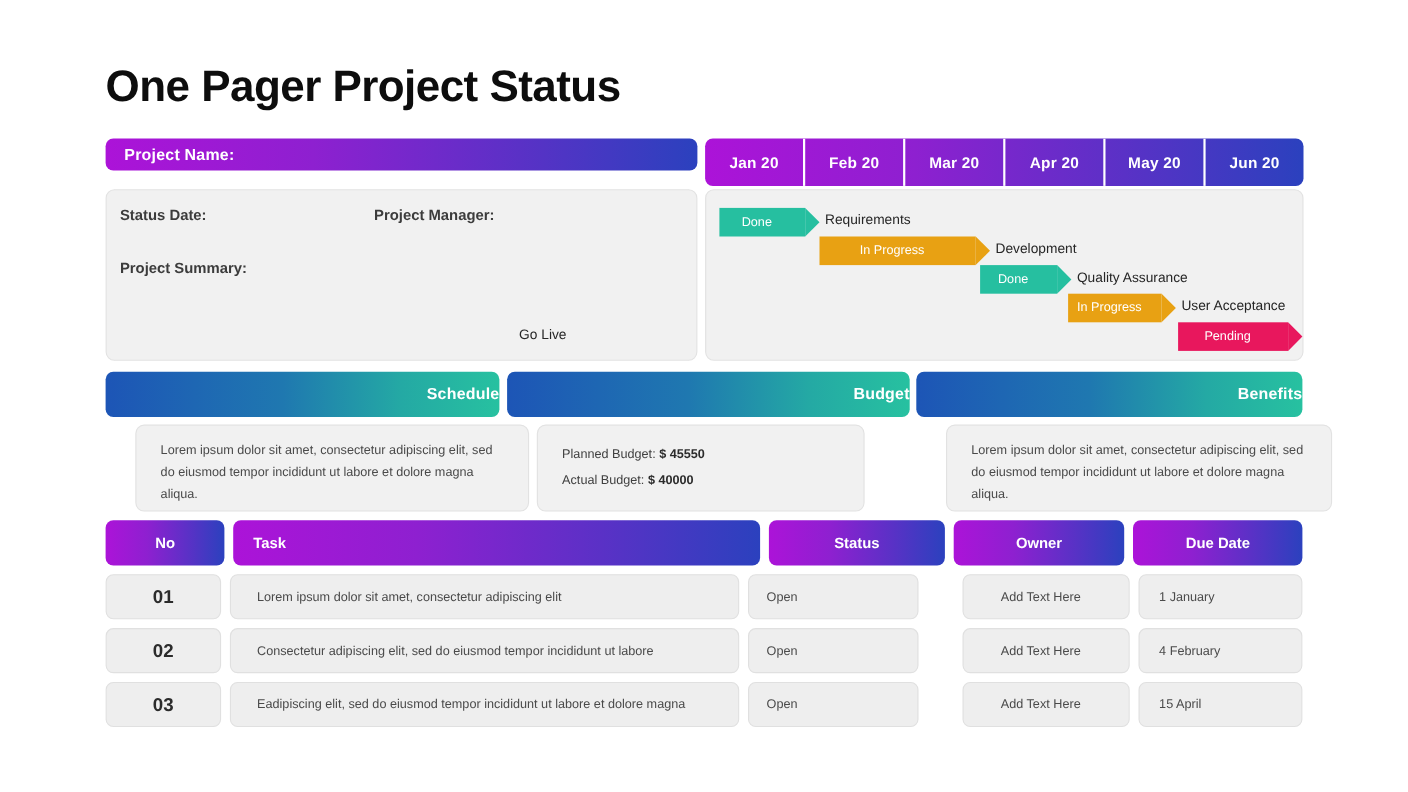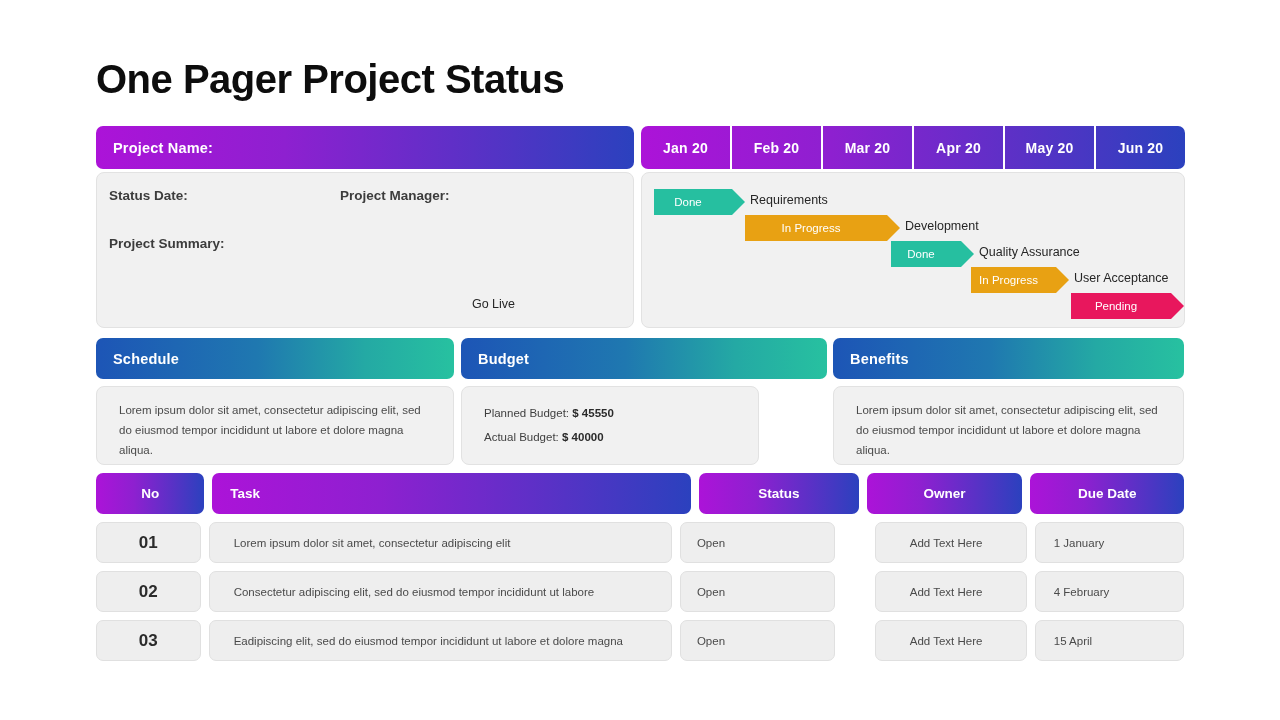--- a/index.html
+++ b/index.html
@@ -21,21 +21,21 @@
 
   
   .rnd { border-radius: 7px; }
   .purple-grad { background: linear-gradient(90deg, #ac13d8 0%, #8e20d0 35%, #5a31c6 70%, #2b41be 100%); }
   .blue-teal-grad { background: linear-gradient(90deg, #1d55b6 0%, #1f78b0 45%, #24a9a4 75%, #27c1a0 100%); }
   .panel { background: #f1f1f1; border: 1px solid #e2e2e2; border-radius: 8px; }
 
   
   .projname {
     position: absolute; left: 96px; top: 126px;
-    width: 538px; height: 43px;
+    width: 538px; height: 29px;
     display: flex; align-items: center;
   }
   .projname span {
     color: #ffffff; font-size: 14.5px; font-weight: bold;
     padding-left: 17px; letter-spacing: 0.2px;
   }
 
   
   .monthbar {
     position: absolute; left: 641px; top: 126px;
@@ -78,32 +78,32 @@
     width: 0; height: 0;
     border-top: 13px solid transparent;
     border-bottom: 13px solid transparent;
     border-left: 13px solid currentColor;
   }
   .glabel { font-size: 12.5px; color: #262626; white-space: nowrap; }
 
   
   .sechead {
     position: absolute; top: 338px; height: 41px;
-    display: flex; align-items: center;
+    display: flex; align-items: center; justify-content: flex-end;
   }
   .sechead span {
     color: #ffffff; font-size: 14.5px; font-weight: bold;
     padding-left: 17px; letter-spacing: 0.2px;
   }
   .sh1 { left: 96px;  width: 358px; }
   .sh2 { left: 461px; width: 366px; }
   .sh3 { left: 833px; width: 351px; }
 
   
-  .secbody { position: absolute; top: 386px; height: 79px; padding: 14px 18px 0 22px; }
+  .secbody { position: absolute; top: 386px; height: 79px; padding: 14px 18px 0 22px; margin-left: 27px; }
   .sb1 { left: 96px;  width: 358px; }
   .sb2 { left: 461px; width: 298px; }
   .sb3 { left: 833px; width: 351px; }
   .secbody p { font-size: 11.5px; color: #4a4a4a; line-height: 1.72; }
   .budget-line { font-size: 11.5px; color: #3f3f3f; line-height: 2.1; }
   .budget-line b { font-weight: bold; color: #2b2b2b; }
 
   
   .tbl { position: absolute; left: 96px; top: 473px; width: 1088px; }
   .trow { display: flex; gap: 8px; margin-bottom: 8px; }

